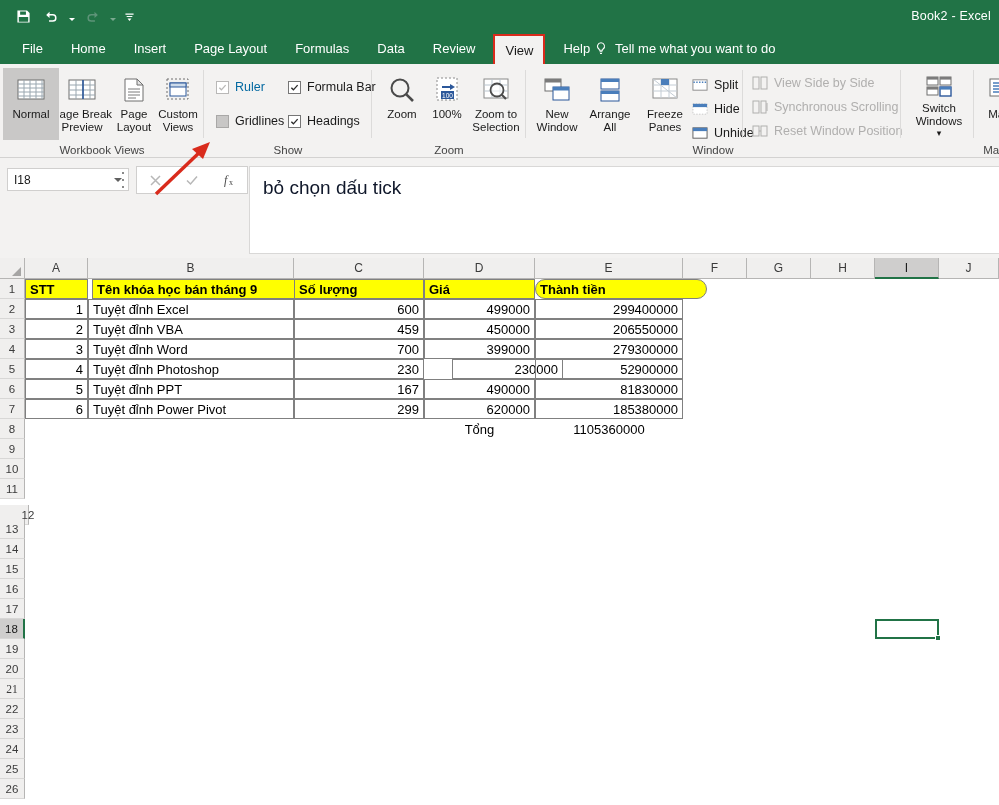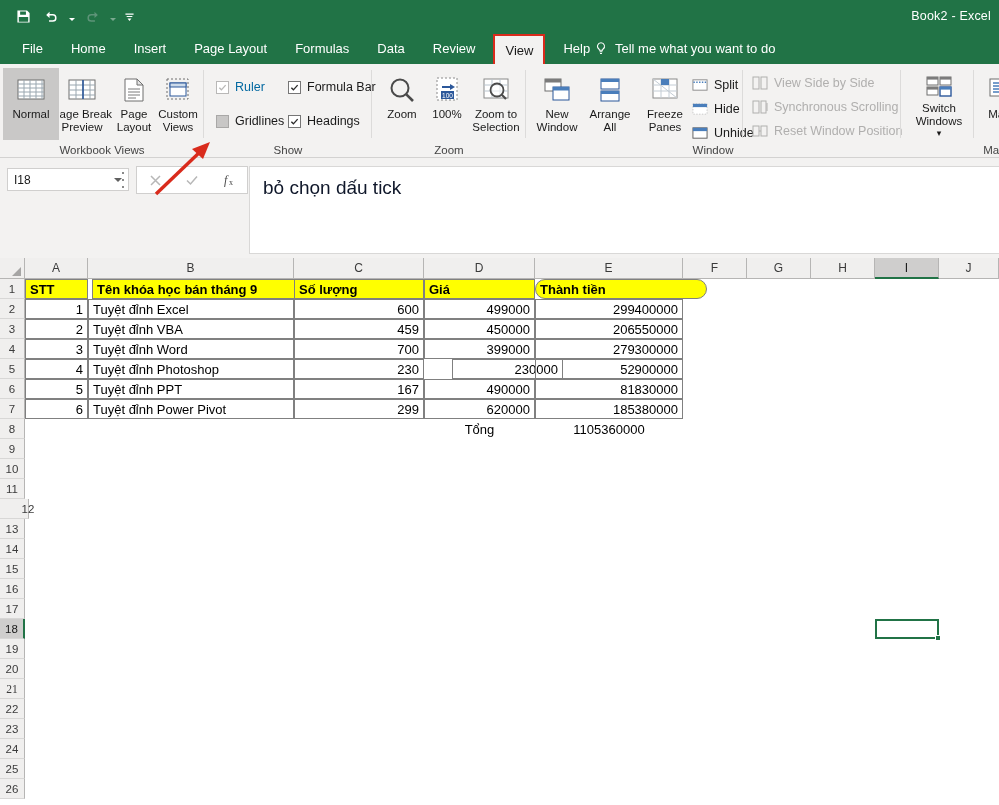--- a/index.html
+++ b/index.html
@@ -547,21 +547,21 @@
         <div class="rowhdr" style="top: 41px;">2</div>
         <div class="rowhdr" style="top: 61px;">3</div>
         <div class="rowhdr" style="top: 81px;">4</div>
         <div class="rowhdr" style="top: 101px;">5</div>
         <div class="rowhdr" style="top: 121px;">6</div>
         <div class="rowhdr" style="top: 141px;">7</div>
         <div class="rowhdr" style="top: 161px;">8</div>
         <div class="rowhdr" style="top: 181px;">9</div>
         <div class="rowhdr" style="top: 201px;">10</div>
         <div class="rowhdr" style="top: 221px;">11</div>
-        <div class="rowhdr" style="top: 241px; padding-left: 28px;">12</div>
+        <div class="rowhdr" style="top: 247px; padding-left: 28px;">12</div>
         <div class="rowhdr" style="top: 261px;">13</div>
         <div class="rowhdr" style="top: 281px;">14</div>
         <div class="rowhdr" style="top: 301px;">15</div>
         <div class="rowhdr" style="top: 321px;">16</div>
         <div class="rowhdr" style="top: 341px;">17</div>
         <div class="rowhdr sel" style="top: 361px;">18</div>
         <div class="rowhdr" style="top: 381px;">19</div>
         <div class="rowhdr" style="top: 401px;">20</div>
         <div class="rowhdr" style="top: 421px; font-family: Liberation Serif, serif;">21</div>
         <div class="rowhdr" style="top: 441px;">22</div>

